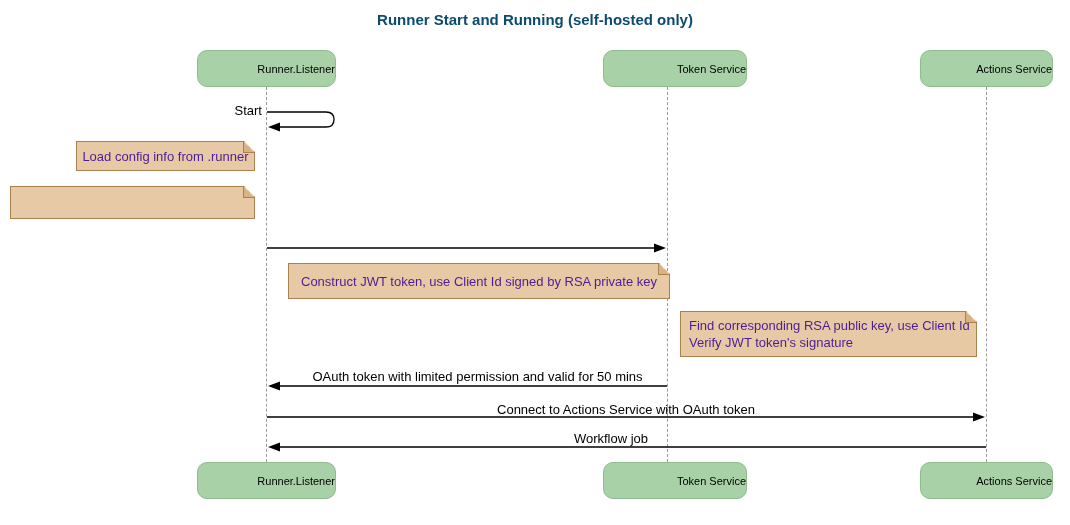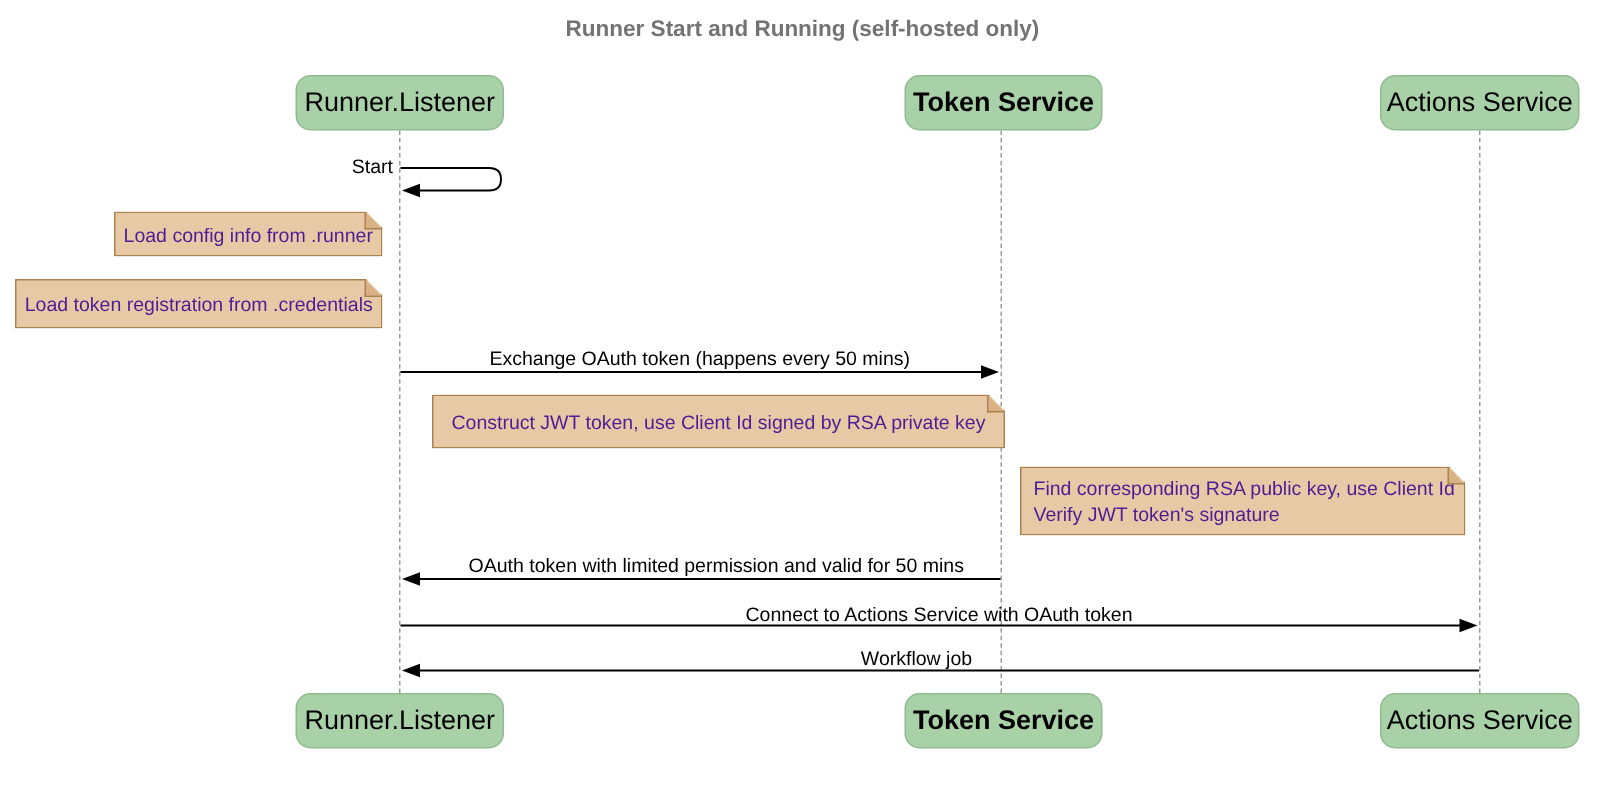--- a/index.html
+++ b/index.html
@@ -22,38 +22,38 @@
     height: 525px;
     background: #ffffff;
     overflow: hidden;
   }
   .title {
     position: absolute;
     left: 0; right: 0; top: 11px;
     text-align: center;
     font-size: 15px;
     font-weight: bold;
-    color: #737373;
+    color: #0c4a6e;
   }
   .actor {
     position: absolute;
     height: 37px;
     background: var(--actor-fill);
     border: 1px solid var(--actor-border);
     border-radius: 10px;
     display: flex;
     align-items: center;
-    justify-content: center;
-    font-size: 18px;
+    justify-content: flex-end;
+    font-size: 11px;
     color: #000;
   }
   .actor.top { top: 50px; }
   .actor.bottom { top: 462px; }
   .actor.runner  { left: 197px; width: 139px; }
-  .actor.token   { left: 603px; width: 132px; font-weight: bold; }
+  .actor.token   { left: 603px; width: 144px; }
   .actor.actions { left: 920px; width: 133px; }
   .lifeline {
     position: absolute;
     top: 87px;
     height: 375px;
     width: 0;
     border-left: 1px dashed var(--lifeline);
   }
   .lifeline.runner  { left: 266px; }
   .lifeline.token   { left: 667px; }
@@ -137,32 +137,30 @@
     <polygon class="arrowhead" points="268,386 280,381.5 280,390.5"></polygon>
 
     <line class="msg-line" x1="267" y1="417" x2="979" y2="417"></line>
     <polygon class="arrowhead" points="985,417 973,412.5 973,421.5"></polygon>
 
     <line class="msg-line" x1="986" y1="447" x2="274" y2="447"></line>
     <polygon class="arrowhead" points="268,447 280,442.5 280,451.5"></polygon>
   </svg>
 
   <div class="msg-label start-label" style="left:190px; top:103px; width:72px;">Start</div>
-  <div class="msg-label" style="left:267px; top:231px; width:399px;">Exchange OAuth token (happens every 50 mins)</div>
   <div class="msg-label" style="left:278px; top:369px; width:399px;">OAuth token with limited permission and valid for 50 mins</div>
   <div class="msg-label" style="left:267px; top:402px; width:718px;">Connect to Actions Service with OAuth token</div>
   <div class="msg-label" style="left:252px; top:431px; width:718px;">Workflow job</div>
 
   <div class="note n-config">
     <span class="fold"></span>
     <span>Load config info from .runner</span>
   </div>
   <div class="note n-creds">
     <span class="fold"></span>
-    <span>Load token registration from .credentials</span>
   </div>
   <div class="note n-jwt">
     <span class="fold"></span>
     <span>Construct JWT token, use Client Id signed by RSA private key</span>
   </div>
   <div class="note n-verify">
     <span class="fold"></span>
     <span>Find corresponding RSA public key, use Client Id</span>
     <span>Verify JWT token's signature</span>
   </div>

